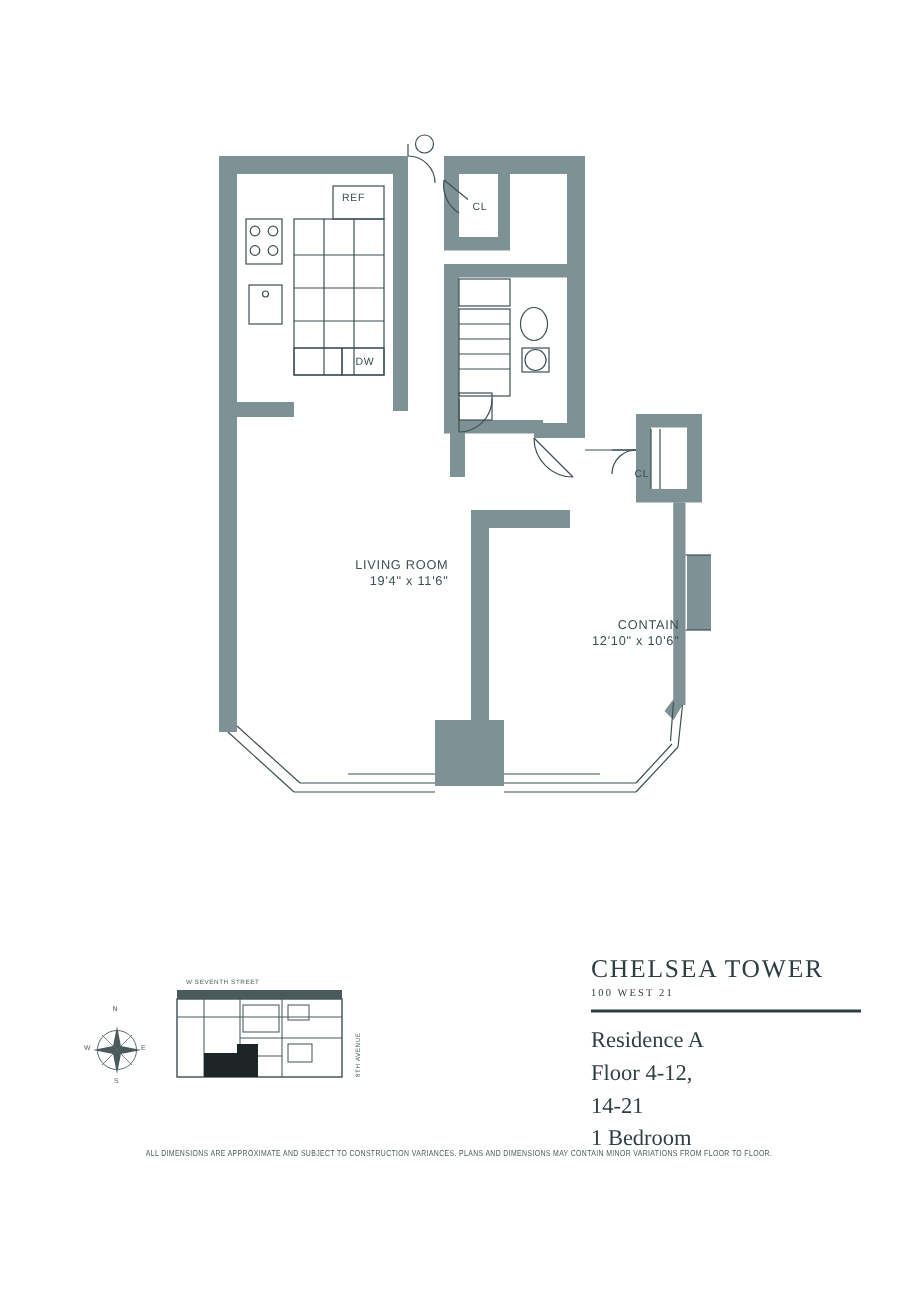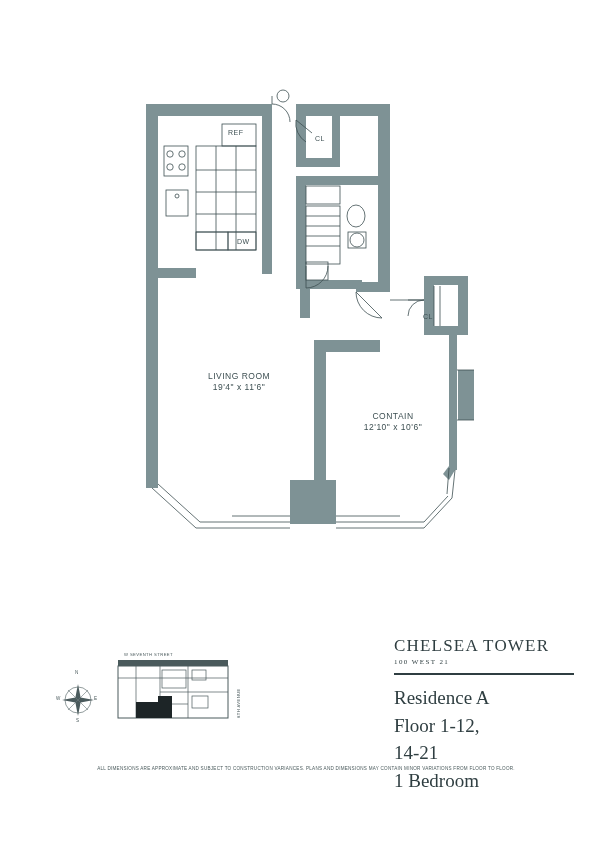--- a/index.html
+++ b/index.html
@@ -24,21 +24,21 @@
   }
   .plan {
     position: absolute;
     left: 0;
     top: 0;
     width: 612px;
     height: 620px;
   }
   .room-label {
     position: absolute;
-    text-align: center;
+    text-align: right;
     color: #3d4f52;
     letter-spacing: 0.5px;
     line-height: 1.35;
     white-space: nowrap;
   }
   .room-name {
     font-size: 8.5px;
   }
   .room-dims {
     font-size: 8.5px;
@@ -72,21 +72,21 @@
     margin-top: 2px;
   }
   .rule {
     height: 2px;
     background: #2f3e41;
     margin: 7px auto 9px auto;
     width: 100%;
   }
   .res-line {
     font-family: "Liberation Serif", serif;
-    font-size: 19px;
+    font-size: 15px;
     color: #2f3e41;
     line-height: 1.45;
   }
   .disclaimer {
     position: absolute;
     left: 0;
     right: 0;
     top: 766px;
     text-align: center;
     font-size: 4.6px;
@@ -295,20 +295,20 @@
 
     <div class="street-label" style="left:84px; top:8px;">W SEVENTH STREET</div>
     <div class="street-label vert" style="left:196px; top:74px;">8TH AVENUE</div>
   </div>
 
   <div class="titleblock">
     <div class="bld-name">CHELSEA TOWER</div>
     <div class="bld-sub">100 WEST 21</div>
     <div class="rule"></div>
     <div class="res-line">Residence A</div>
-    <div class="res-line">Floor 1-12,</div>
+    <div class="res-line">Floor 4-12,</div>
     <div class="res-line">14-21</div>
     <div class="res-line">1 Bedroom</div>
   </div>
 
   <div class="disclaimer">ALL DIMENSIONS ARE APPROXIMATE AND SUBJECT TO CONSTRUCTION VARIANCES. PLANS AND DIMENSIONS MAY CONTAIN MINOR VARIATIONS FROM FLOOR TO FLOOR.</div>
 
 </div>
 
 </body></html>

